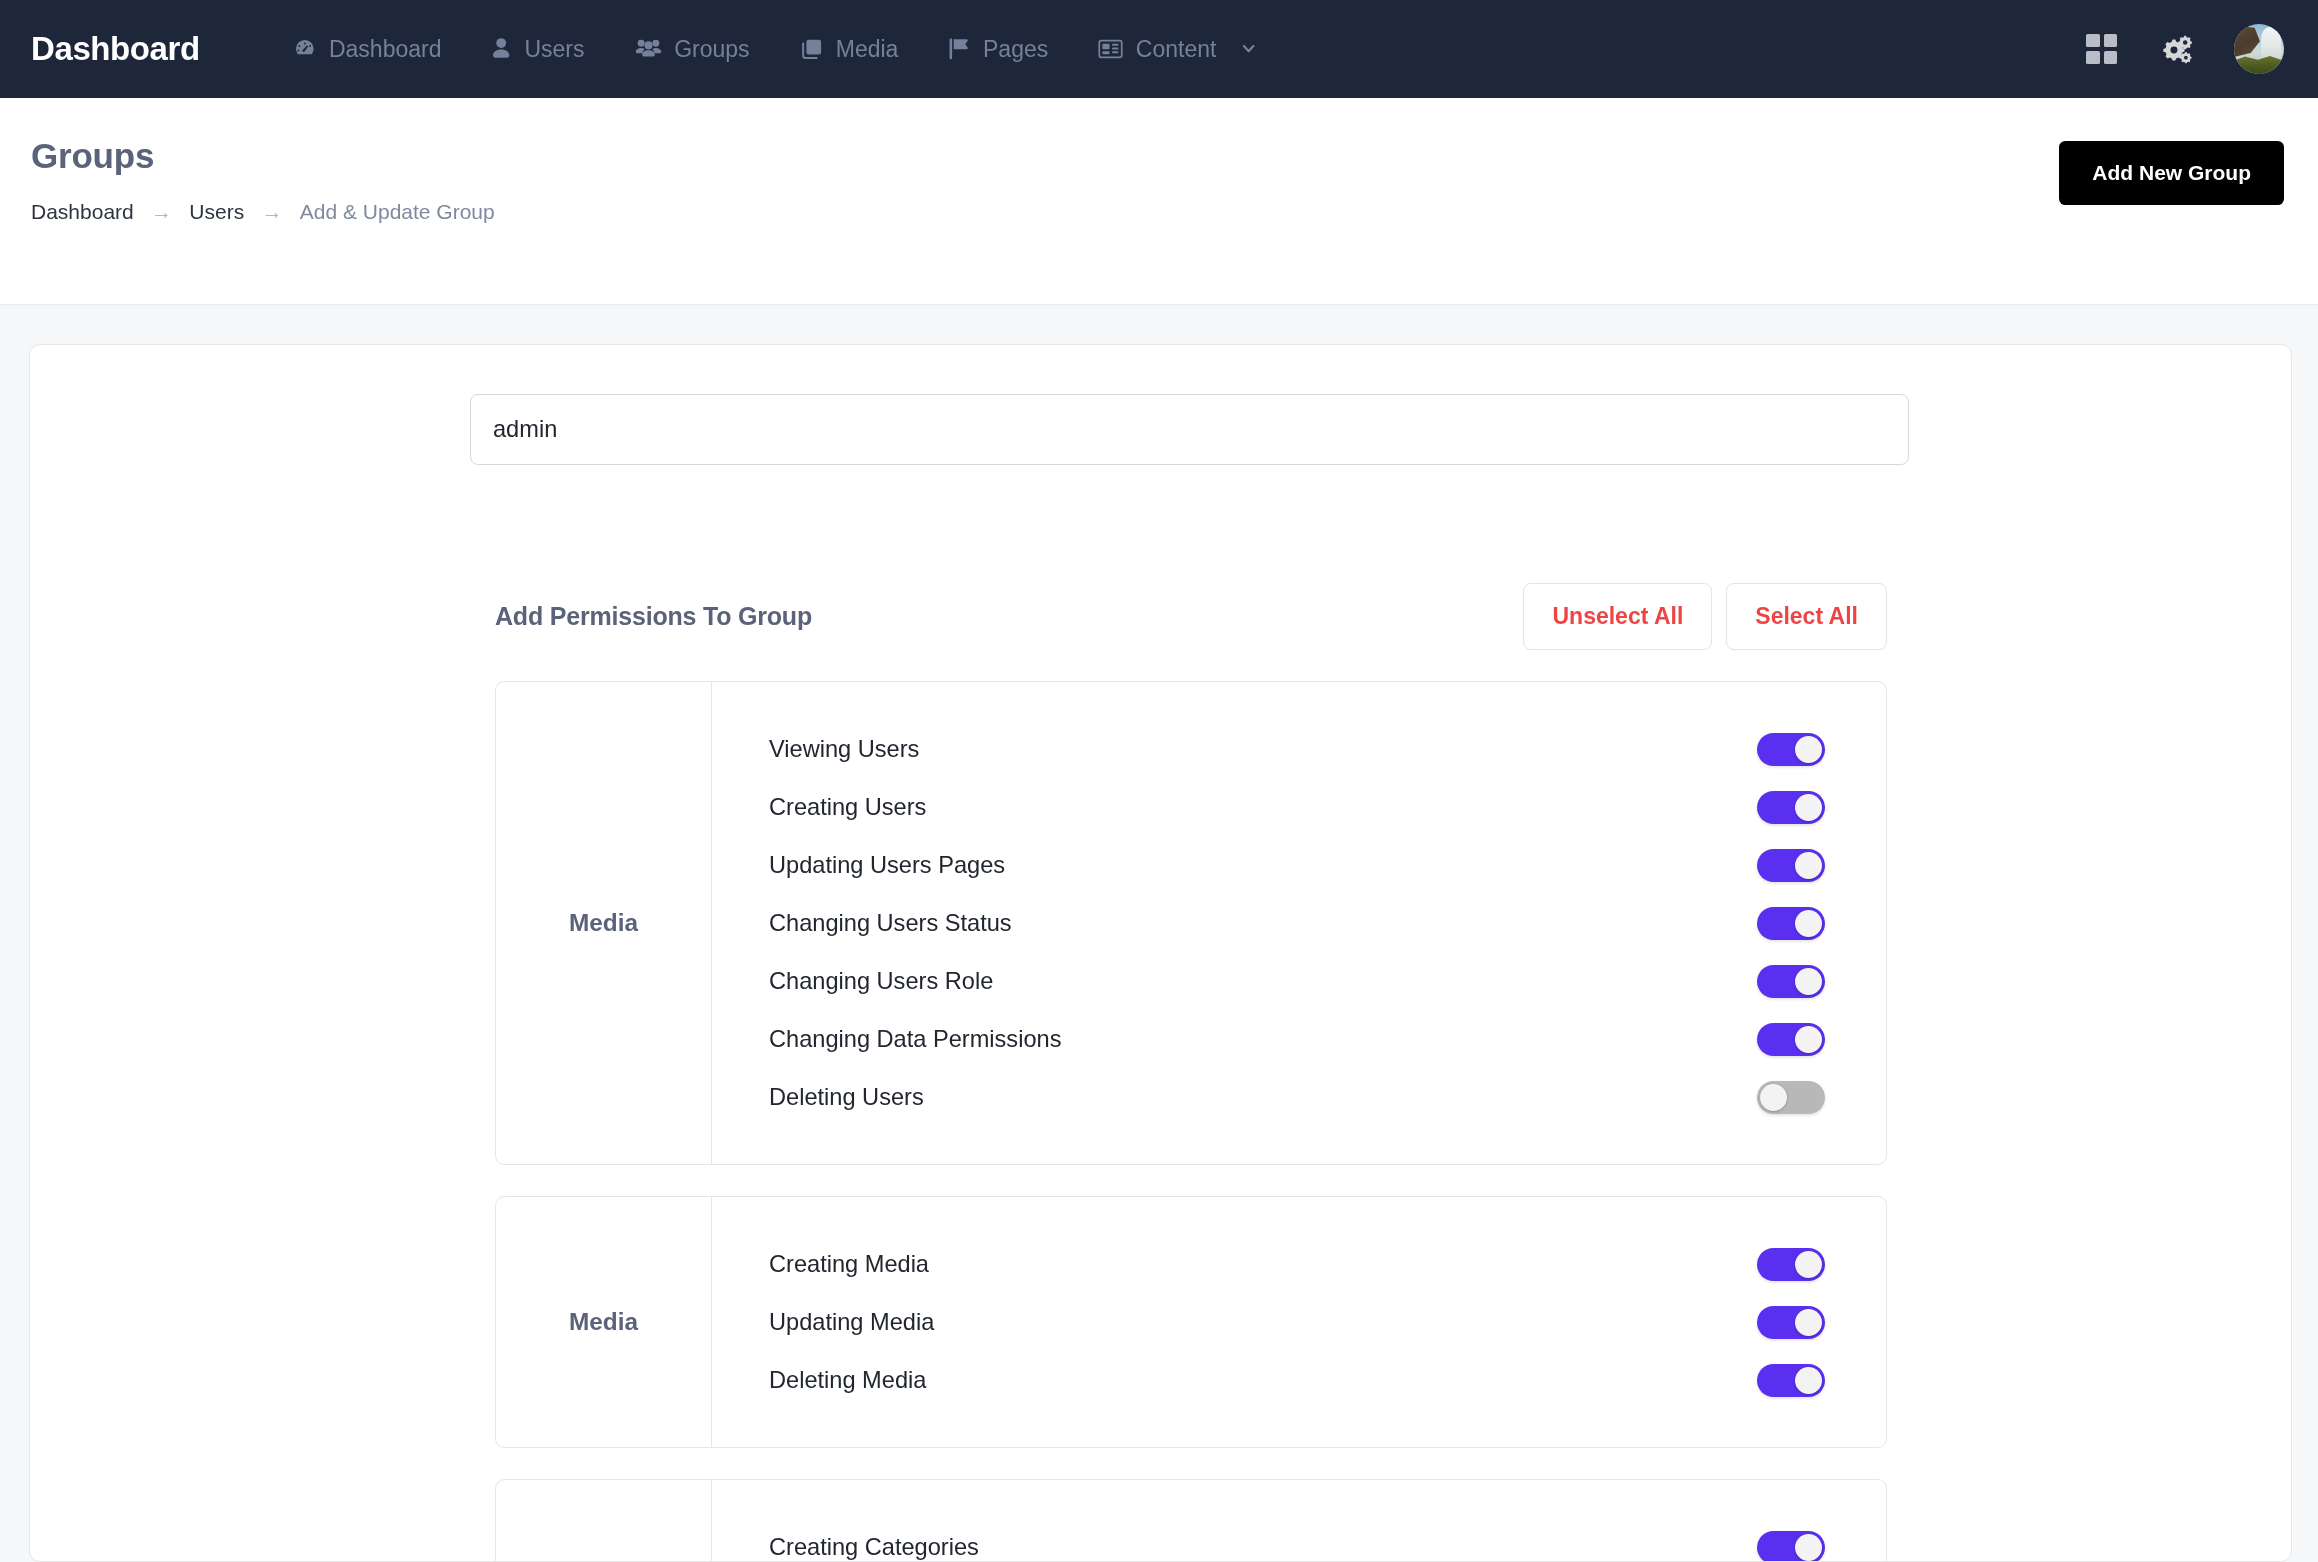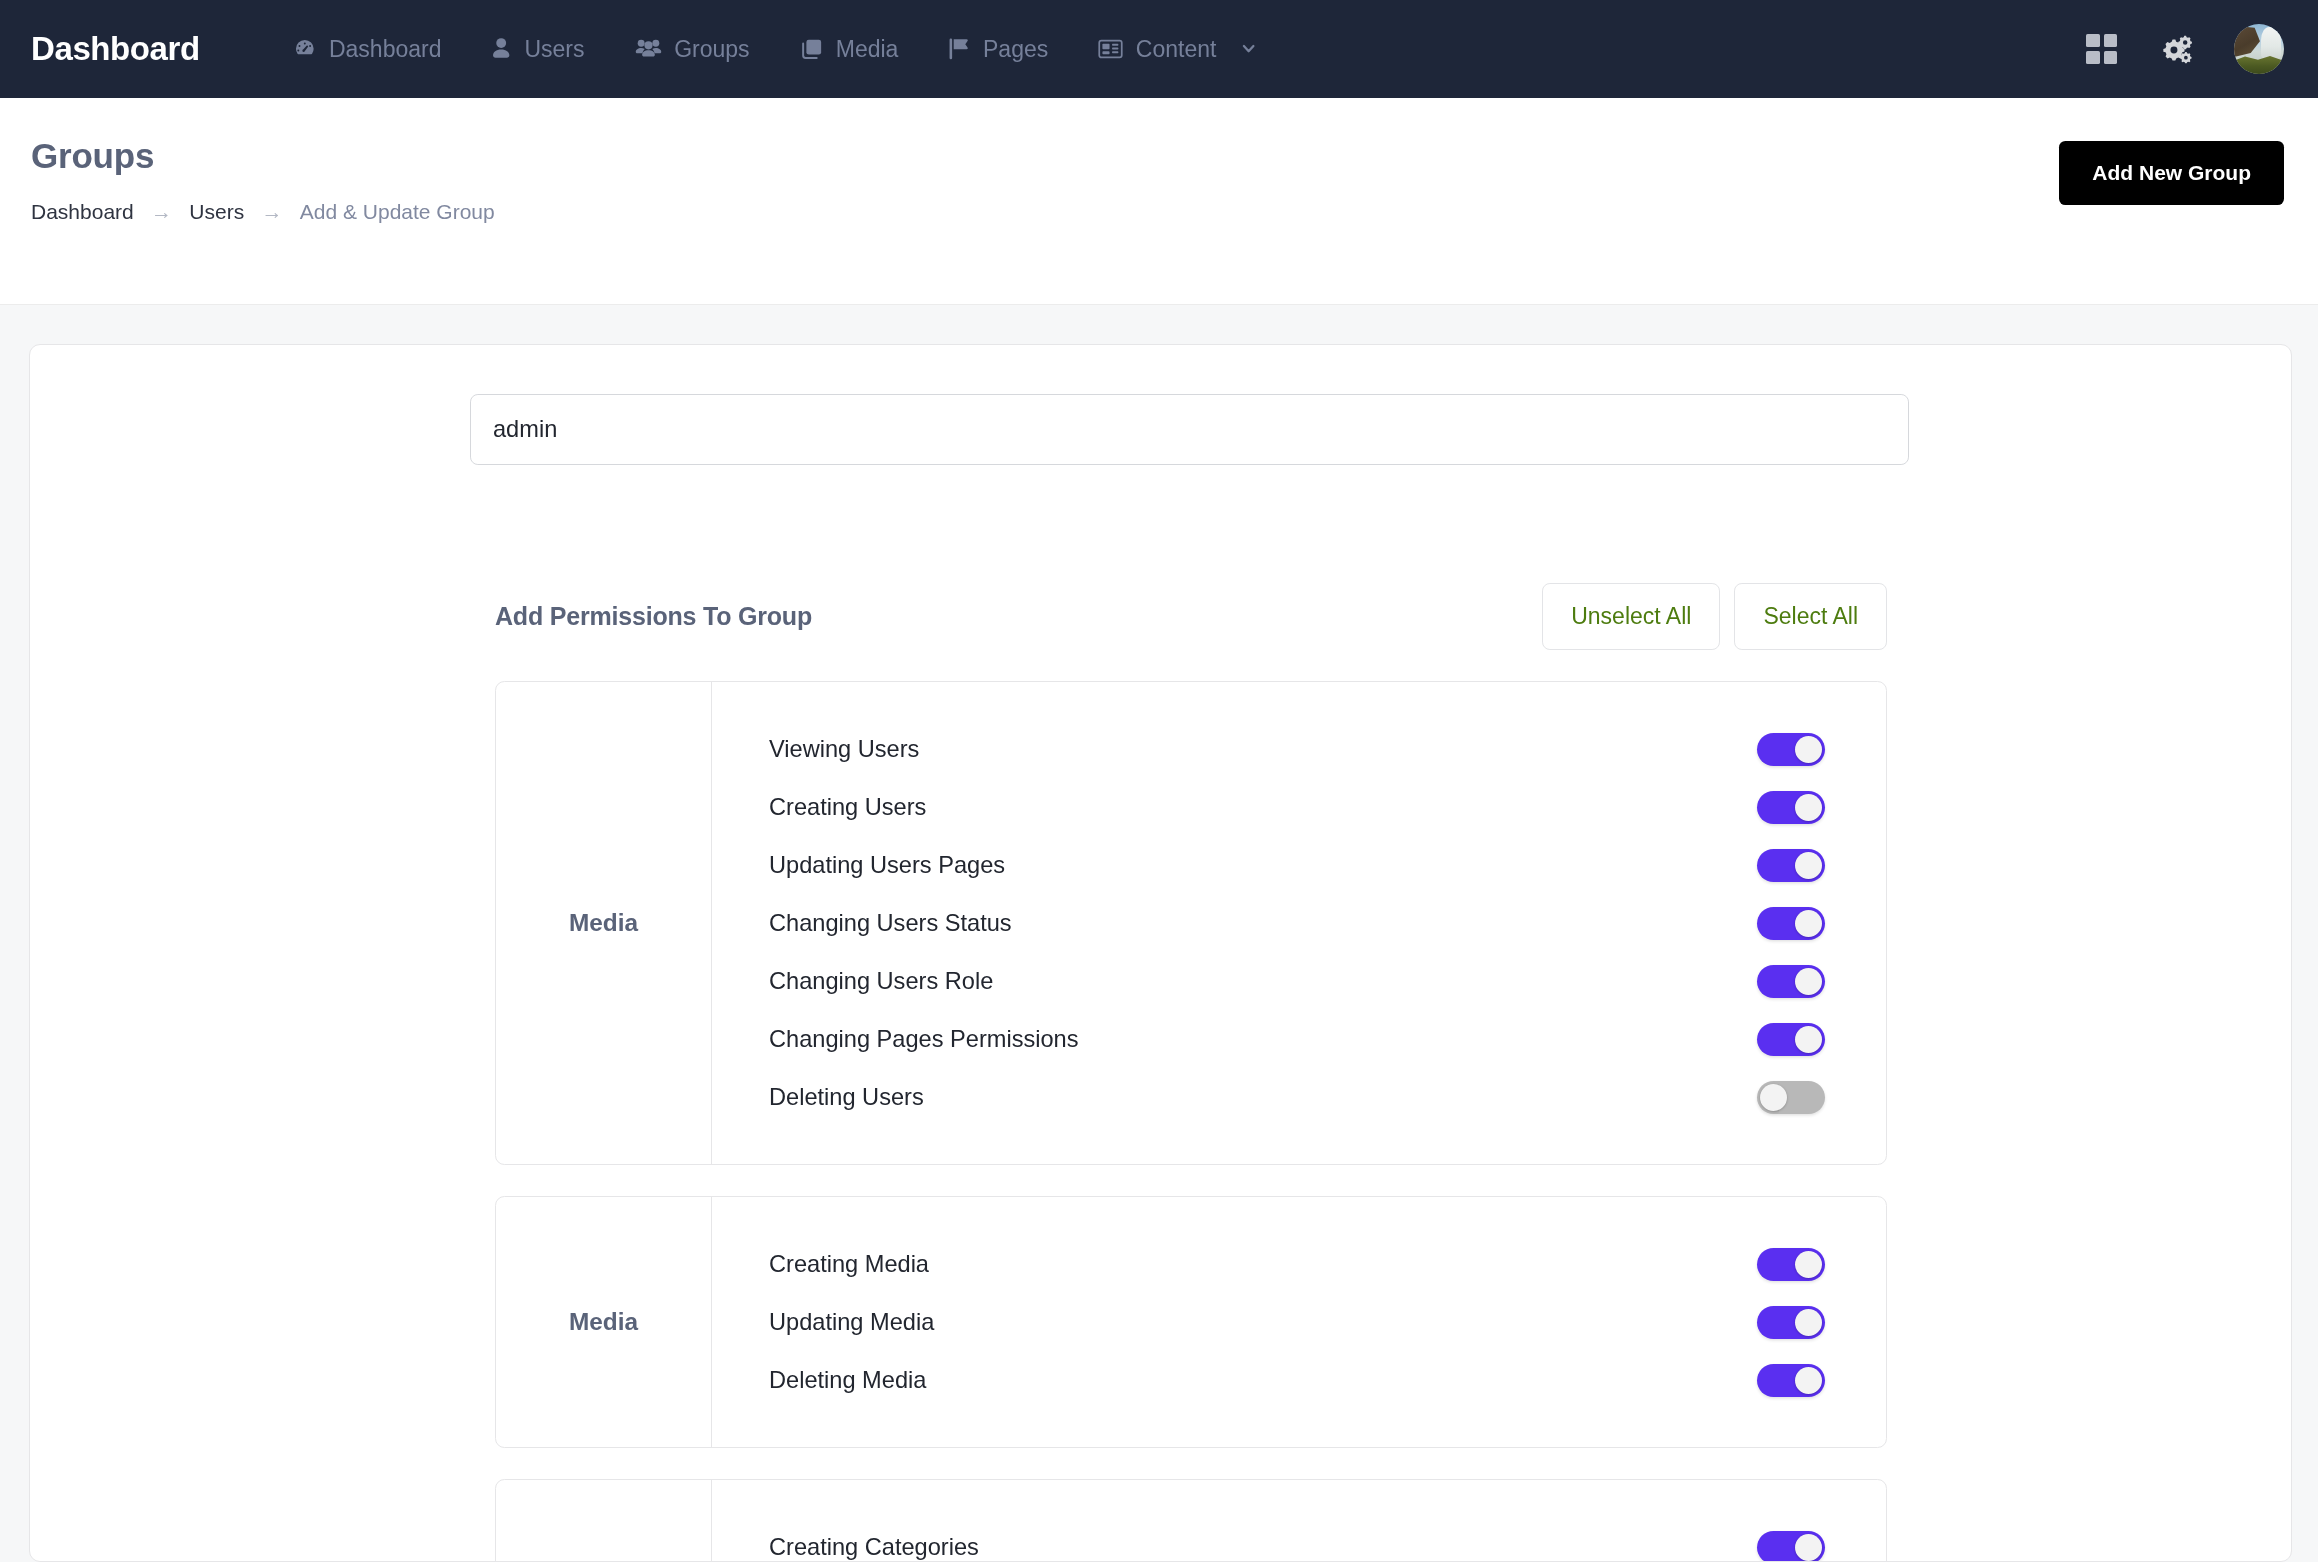--- a/index.html
+++ b/index.html
@@ -157,22 +157,22 @@
     font-weight: bold;
     color: #5a6379;
     letter-spacing: -0.2px;
   }
   .perm-actions { display: flex; gap: 14px; }
   .btn-ghost {
     background: #ffffff;
     border: 0.8px solid #e3e4e7;
     border-radius: 7.9px;
     font-size: 23px;
-    font-weight: normal;
-    color: #4d7c0f;
+    font-weight: bold;
+    color: #ef4444;
     padding: 19px 28px;
     cursor: pointer;
     font-family: "Liberation Sans", sans-serif;
     white-space: nowrap;
   }
 
   .perm-group {
     margin-top: 31px;
     margin-left: 25px;
     width: 1392px;
@@ -401,21 +401,21 @@
                 <span class="knob"></span>
               </span>
           </div>
           <div class="perm-row">
             <span class="perm-label">Changing Users Role</span>
             <span class="toggle on">
                 <span class="knob"></span>
               </span>
           </div>
           <div class="perm-row">
-            <span class="perm-label">Changing Pages Permissions</span>
+            <span class="perm-label">Changing Data Permissions</span>
             <span class="toggle on">
                 <span class="knob"></span>
               </span>
           </div>
           <div class="perm-row">
             <span class="perm-label">Deleting Users</span>
             <span class="toggle off">
                 <span class="knob"></span>
               </span>
           </div>

